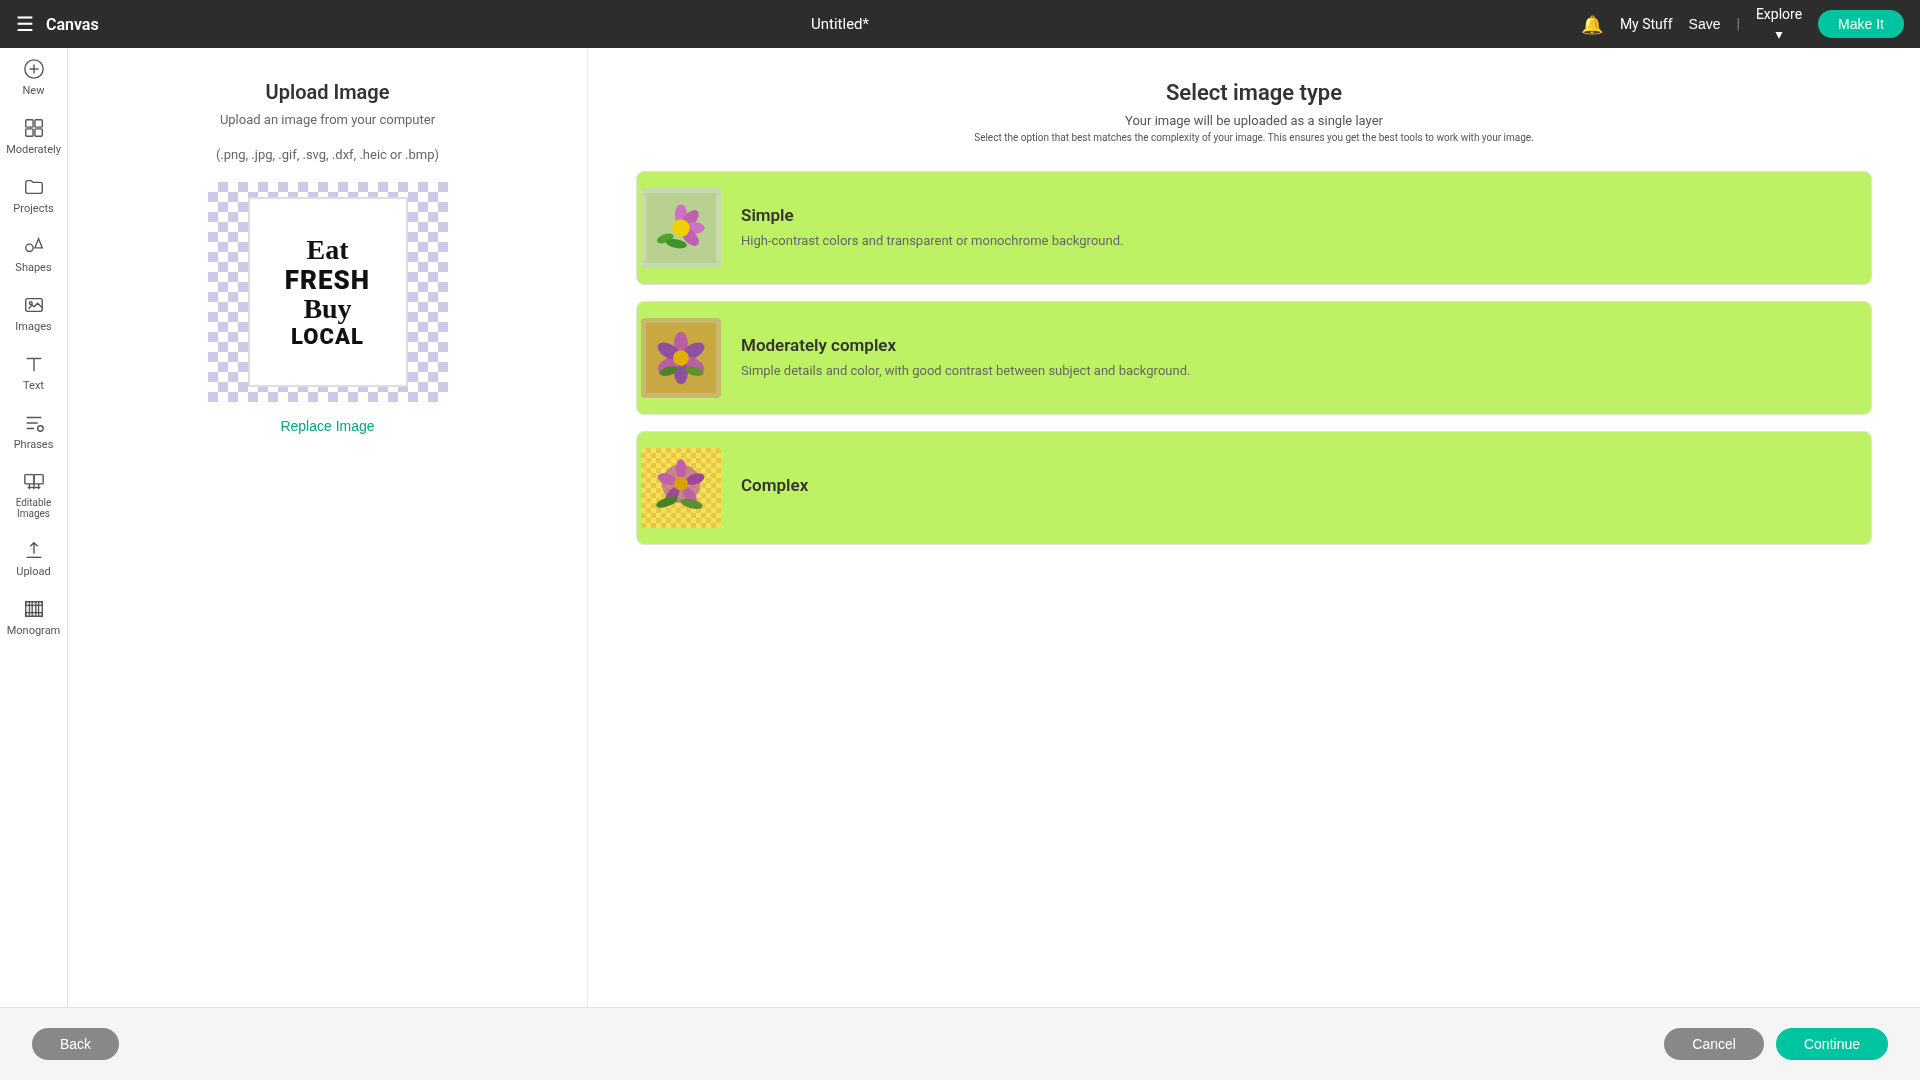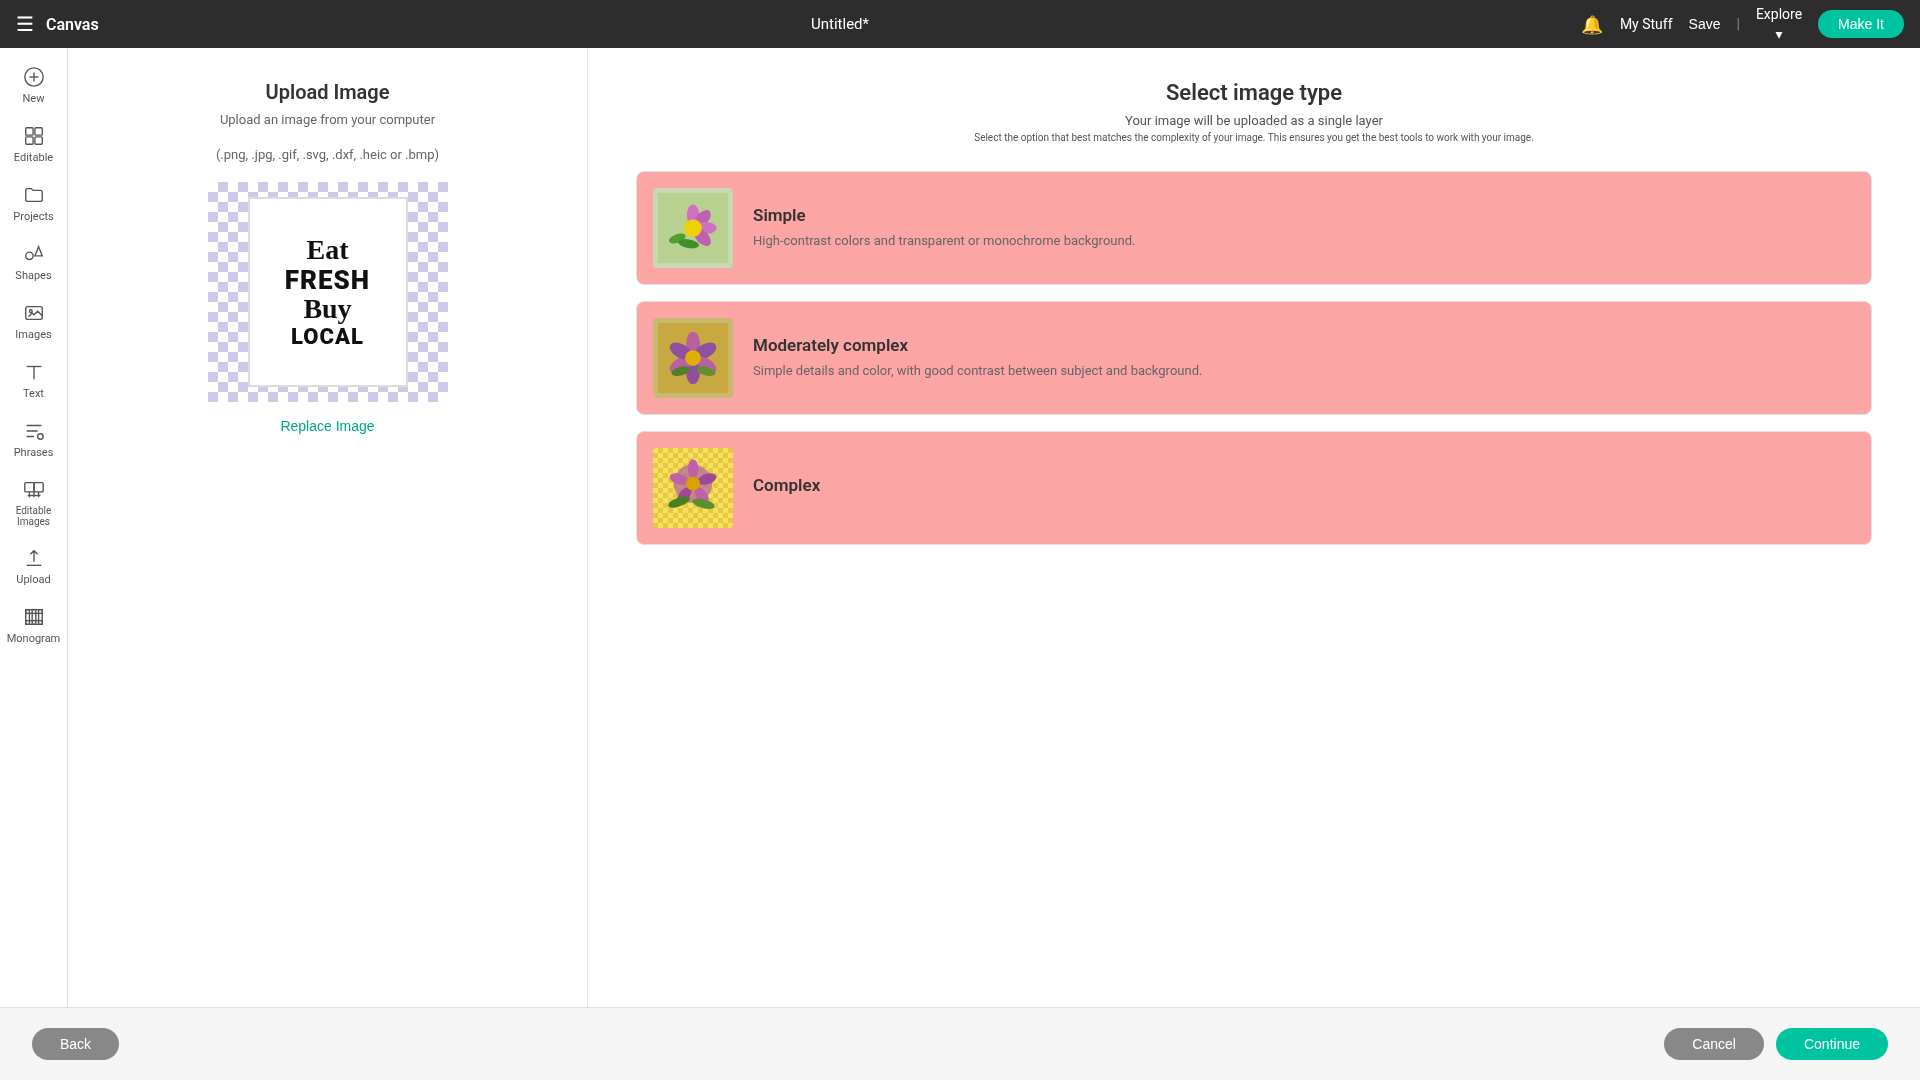--- a/index.html
+++ b/index.html
@@ -25,21 +25,21 @@
       background: #00c4a0; color: #fff; border: none; border-radius: 20px;
       padding: 6px 20px; font-size: 14px; cursor: pointer; font-weight: 500;
     }
 
     
     .main-layout { display: flex; flex: 1; overflow: hidden; }
 
     
     .sidebar {
       width: 68px; background: #fff; display: flex; flex-direction: column;
-      align-items: center; padding-top: 8px; border-right: 1px solid #e0e0e0; flex-shrink: 0;
+      align-items: center; border-right: 1px solid #e0e0e0; flex-shrink: 0;
     }
     .sidebar-item {
       display: flex; flex-direction: column; align-items: center; justify-content: center;
       width: 100%; padding: 10px 4px; cursor: pointer; gap: 4px;
       color: #555; font-size: 11px;
     }
     .sidebar-item svg { width: 22px; height: 22px; stroke: #555; fill: none; stroke-width: 1.5; }
 
     
     .content-area { flex: 1; display: flex; overflow: hidden; background: #f5f5f5; }
@@ -79,21 +79,21 @@
     .select-panel {
       flex: 1; padding: 32px 48px; background: #fff;
     }
     .select-title { font-size: 22px; font-weight: 600; color: #333; text-align: center; margin-bottom: 8px; }
     .select-sub1 { font-size: 13px; color: #555; text-align: center; margin-bottom: 4px; }
     .select-sub2 { font-size: 10px; color: #555; text-align: center; margin-bottom: 28px; }
 
     
     .type-option {
       display: flex; align-items: center; border: 1px solid #e0e0e0; border-radius: 8px;
-      padding: 16px 16px; margin-bottom: 16px; cursor: pointer; background: #fca5a5;
+      padding: 16px 4px; margin-bottom: 16px; cursor: pointer; background: #bef264;
       gap: 20px;
     }
     .type-thumbnail {
       width: 80px; height: 80px; flex-shrink: 0; border-radius: 4px; overflow: hidden;
       display: flex; align-items: center; justify-content: center;
     }
     
     .thumb-simple { background: #c8d8b0; position: relative; }
     
     .thumb-moderate { background: #c8b870; position: relative; }
@@ -162,21 +162,21 @@
       <span>New</span>
     </div>
 
     <div class="sidebar-item">
       <svg viewBox="0 0 24 24">
         <rect x="3" y="3" width="8" height="8" rx="1"></rect>
         <rect x="13" y="3" width="8" height="8" rx="1"></rect>
         <rect x="3" y="13" width="8" height="8" rx="1"></rect>
         <rect x="13" y="13" width="8" height="8" rx="1"></rect>
       </svg>
-      <span>Editable</span>
+      <span>Moderately</span>
     </div>
 
     <div class="sidebar-item">
       <svg viewBox="0 0 24 24">
         <path d="M3 7a2 2 0 012-2h4l2 2h8a2 2 0 012 2v8a2 2 0 01-2 2H5a2 2 0 01-2-2V7z"></path>
       </svg>
       <span>Projects</span>
     </div>
 
     <div class="sidebar-item">

